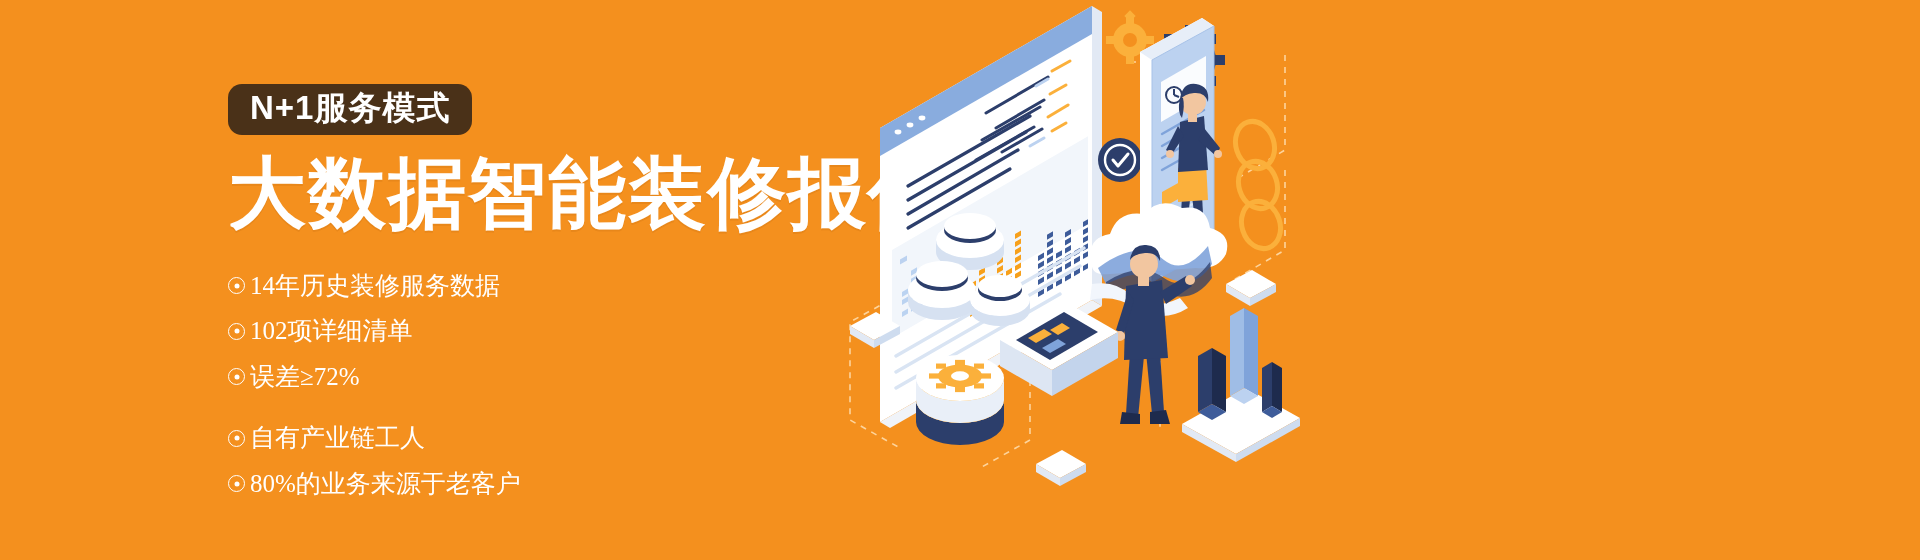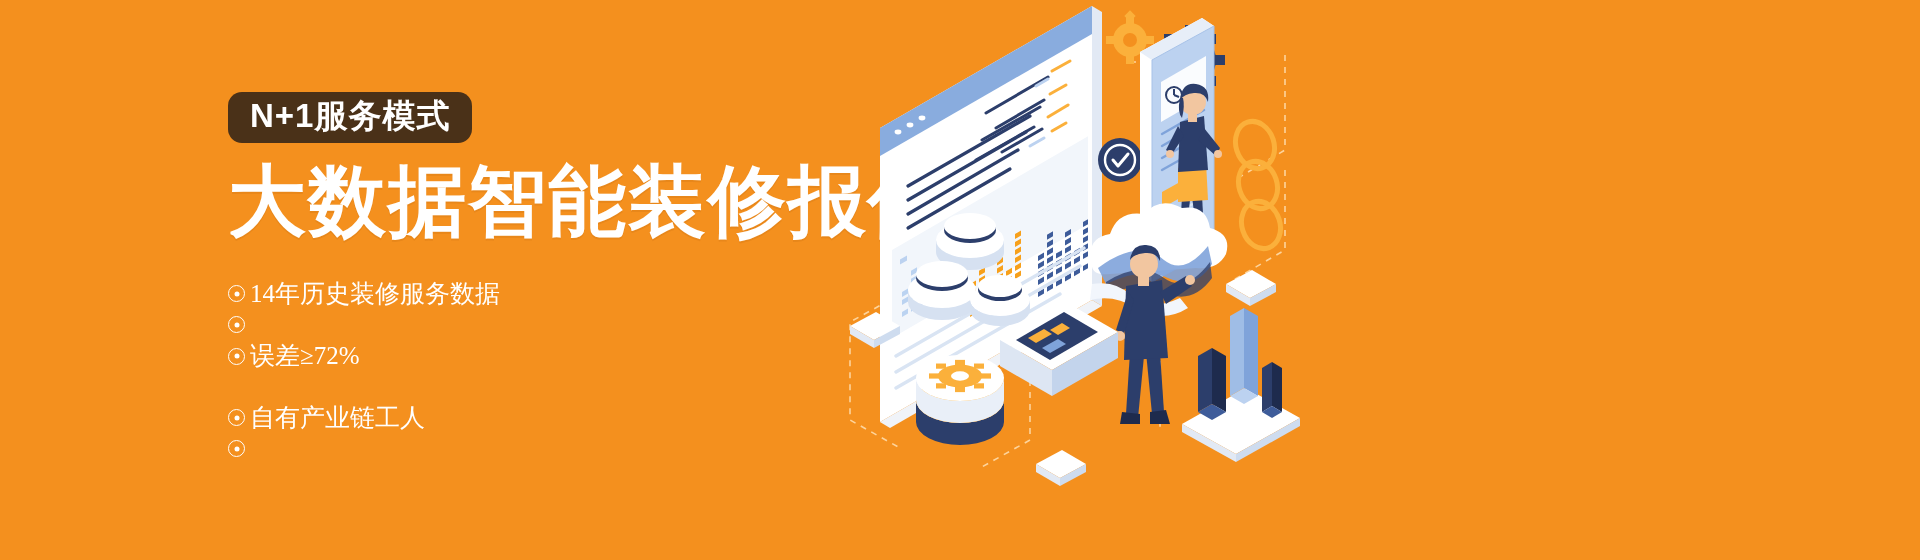--- a/index.html
+++ b/index.html
@@ -13,21 +13,21 @@
     position:absolute; inset:0;
     width:1920px; height:560px;
     background:#F4901E;
     overflow:hidden;
   }
 
   
   .text-block {
     position:absolute;
     left:228px;
-    top:92px;
+    top:84px;
     width:680px;
   }
 
   .tag {
     display:inline-block;
     background:#4A3118;
     color:#FFFFFF;
     font-size:33px;
     font-weight:bold;
     letter-spacing:1px;
@@ -103,33 +103,35 @@
     <div class="headline">大数据智能装修报价</div>
 
     <div class="bullets">
       <div class="bullet-col left">
         <div class="bullet">
           <span class="mk"></span>
           <span>14年历史装修服务数据</span>
         </div>
         <div class="bullet">
           <span class="mk"></span>
+          <span>102项详细清单</span>
         </div>
         <div class="bullet">
           <span class="mk"></span>
           <span>误差≥72%</span>
         </div>
       </div>
       <div class="bullet-col right">
         <div class="bullet">
           <span class="mk"></span>
           <span>自有产业链工人</span>
         </div>
         <div class="bullet">
           <span class="mk"></span>
+          <span>80%的业务来源于老客户</span>
         </div>
       </div>
     </div>
   </div>
 
   <div class="illus">
     <svg width="560" height="560" viewBox="0 0 560 560" xmlns="http://www.w3.org/2000/svg">
       <defs>
         <clipPath id="screenClip">
           <polygon points="62,120 258,8 258,290 62,402"></polygon>

